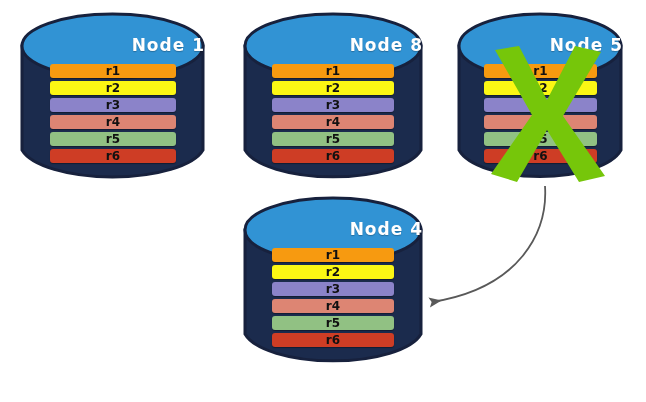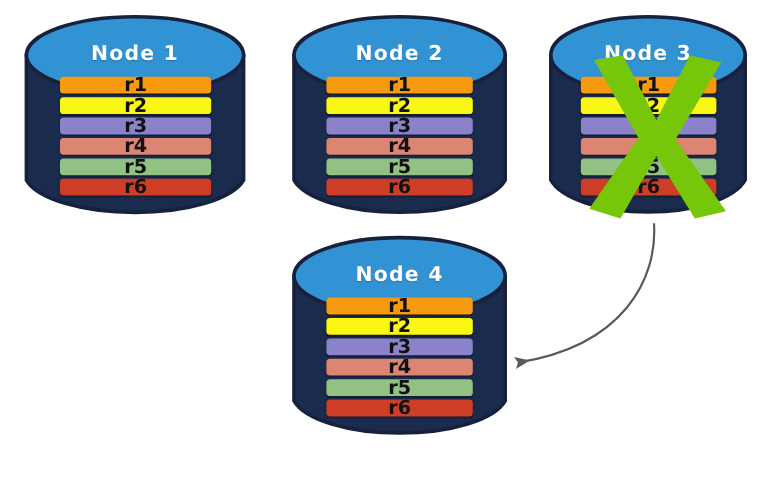--- a/index.html
+++ b/index.html
@@ -22,21 +22,21 @@
     position: absolute;
   }
   .node svg {
     display: block;
     overflow: visible;
   }
   .node-label {
     position: absolute;
     left: 0;
     width: 100%;
-    text-align: center;
+    text-align: right;
     color: #ffffff;
     font-weight: bold;
     font-size: 17px;
     letter-spacing: 1px;
     font-family: "DejaVu Sans", sans-serif;
     text-shadow: 0 1px 1px rgba(0,0,0,0.25);
     pointer-events: none;
   }
   .rows {
     position: absolute;
@@ -51,21 +51,21 @@
     box-shadow: 0 1px 1px rgba(0,0,0,0.35);
   }
   .row-label {
     position: absolute;
     left: 0;
     top: 0;
     width: 100%;
     height: 14px;
     line-height: 14px;
     text-align: center;
-    font-size: 16px;
+    font-size: 12px;
     font-weight: bold;
     color: #111111;
     font-family: "DejaVu Sans", sans-serif;
   }
   .xmark {
     position: absolute;
     pointer-events: none;
   }
   .arrow {
     position: absolute;
@@ -107,21 +107,21 @@
           <span class="row-label">r6</span>
         </div>
       </div>
   </div>
 
   <div class="node" id="node-2-el" style="left: 243px; top: 12px; width: 180px; height: 172px;">
     <svg id="node-2-svg" viewBox="0 0 180 172" width="180" height="172">
       <path d="M2,34 L2,138 A90,34 0 0 0 178,138 L178,34 Z" fill="#1B2B4D" stroke="#17213D" stroke-width="3"></path>
       <ellipse cx="90" cy="34" rx="88" ry="32" fill="#3193D4" stroke="#17213D" stroke-width="3"></ellipse>
     </svg>
-    <div class="node-label" id="node-2-label" style="top:23px;">Node 2</div>
+    <div class="node-label" id="node-2-label" style="top:23px;">Node 8</div>
     <div class="rows" id="node-2-rows" style="left: 29px; width: 122px; top: 52px;">
         <div class="row" style="background: rgb(247, 154, 16);">
           <span class="row-label">r1</span>
         </div>
         <div class="row" style="background: rgb(251, 247, 20);">
           <span class="row-label">r2</span>
         </div>
         <div class="row" style="background: rgb(139, 131, 201);">
           <span class="row-label">r3</span>
         </div>
@@ -135,21 +135,21 @@
           <span class="row-label">r6</span>
         </div>
       </div>
   </div>
 
   <div class="node" id="node-3-el" style="left: 457px; top: 12px; width: 166px; height: 172px;">
     <svg id="node-3-svg" viewBox="0 0 166 172" width="166" height="172">
       <path d="M2,34 L2,138 A83,34 0 0 0 164,138 L164,34 Z" fill="#1B2B4D" stroke="#17213D" stroke-width="3"></path>
       <ellipse cx="83" cy="34" rx="81" ry="32" fill="#3193D4" stroke="#17213D" stroke-width="3"></ellipse>
     </svg>
-    <div class="node-label" id="node-3-label" style="top:23px;">Node 3</div>
+    <div class="node-label" id="node-3-label" style="top:23px;">Node 5</div>
     <div class="rows" id="node-3-rows" style="left: 27px; width: 113px; top: 52px;">
         <div class="row" style="background: rgb(247, 154, 16);">
           <span class="row-label">r1</span>
         </div>
         <div class="row" style="background: rgb(251, 247, 20);">
           <span class="row-label">r2</span>
         </div>
         <div class="row" style="background: rgb(139, 131, 201);">
           <span class="row-label">r3</span>
         </div>

